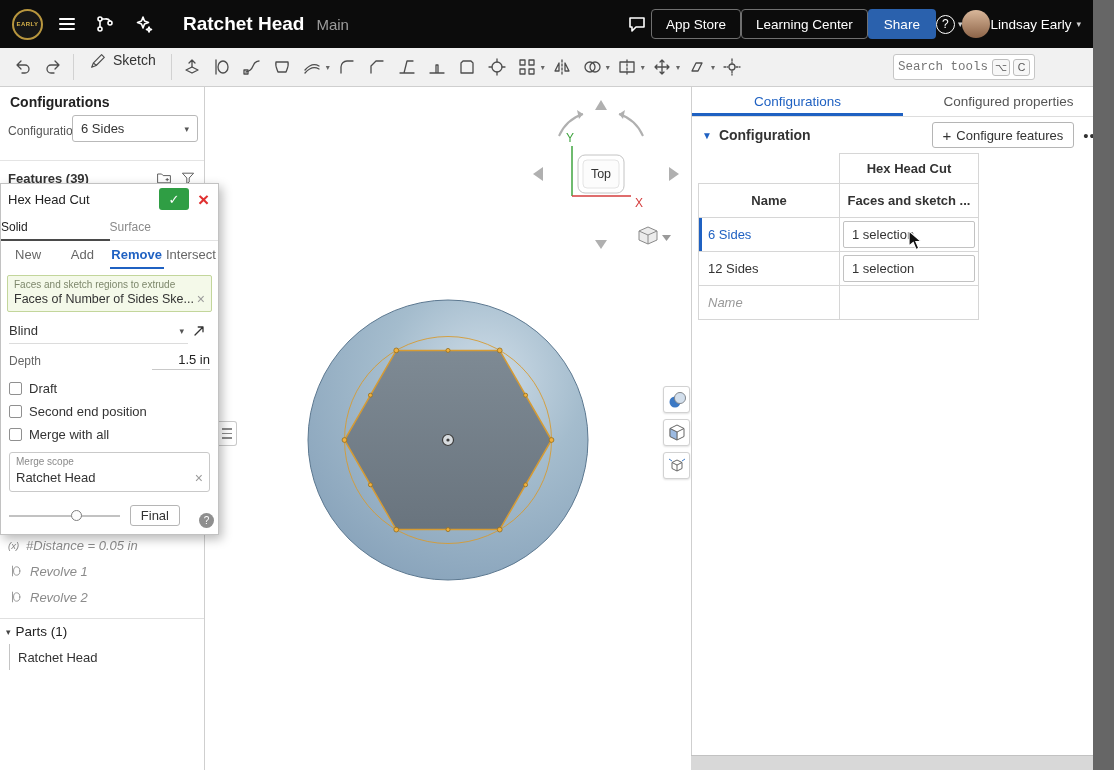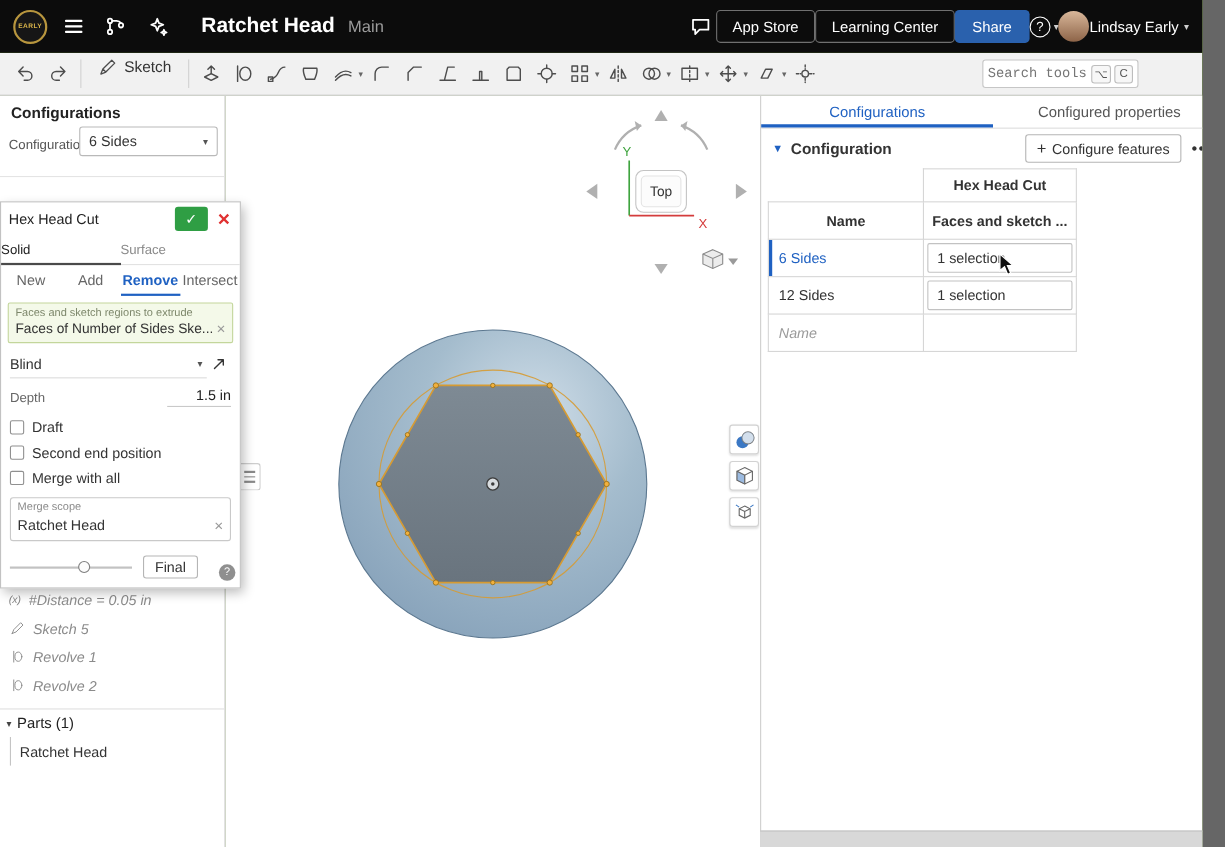--- a/index.html
+++ b/index.html
@@ -315,33 +315,36 @@
   </div>
 
   <aside class="left-panel">
     <div class="lp-title">Configurations</div>
     <div class="lp-cfg-label">Configuration</div>
     <div class="lp-select">
       <span>6 Sides</span>
       <span class="sel-caret">▾</span>
     </div>
     <div class="lp-div"></div>
+    <div class="lp-feat-header">
+      <span class="fh-label">Features (39)</span>
+      <span class="fh-icons">
+        <svg viewBox="0 0 20 20">
+            <path d="M2 5h5l2 2h9v9H2zM14 10v4M12 12h4"></path>
+          </svg>
+        <svg viewBox="0 0 20 20">
+            <path d="M3 4h14l-5.5 6v5l-3 2v-7z"></path>
+          </svg>
+      </span>
+    </div>
 
     <div class="lp-lower">
       <div class="feat-row">
         <span class="var-icon">(x)</span>
         <span class="flabel">#Distance = 0.05 in</span>
-      </div>
-      <div class="feat-row">
-        <span class="feat-icon">
-            <svg viewBox="0 0 20 20">
-              <path d="M3 17l2-5 9-9 3 3-9 9-5 2z"></path>
-            </svg>
-          </span>
-        <span class="flabel">Sketch 5</span>
       </div>
       <div class="feat-row">
         <span class="feat-icon">
             <svg viewBox="0 0 20 20">
               <path d="M5 3v14"></path>
               <ellipse cx="11" cy="10" rx="4.5" ry="6"></ellipse>
             </svg>
           </span>
         <span class="flabel">Revolve 1</span>
       </div>

